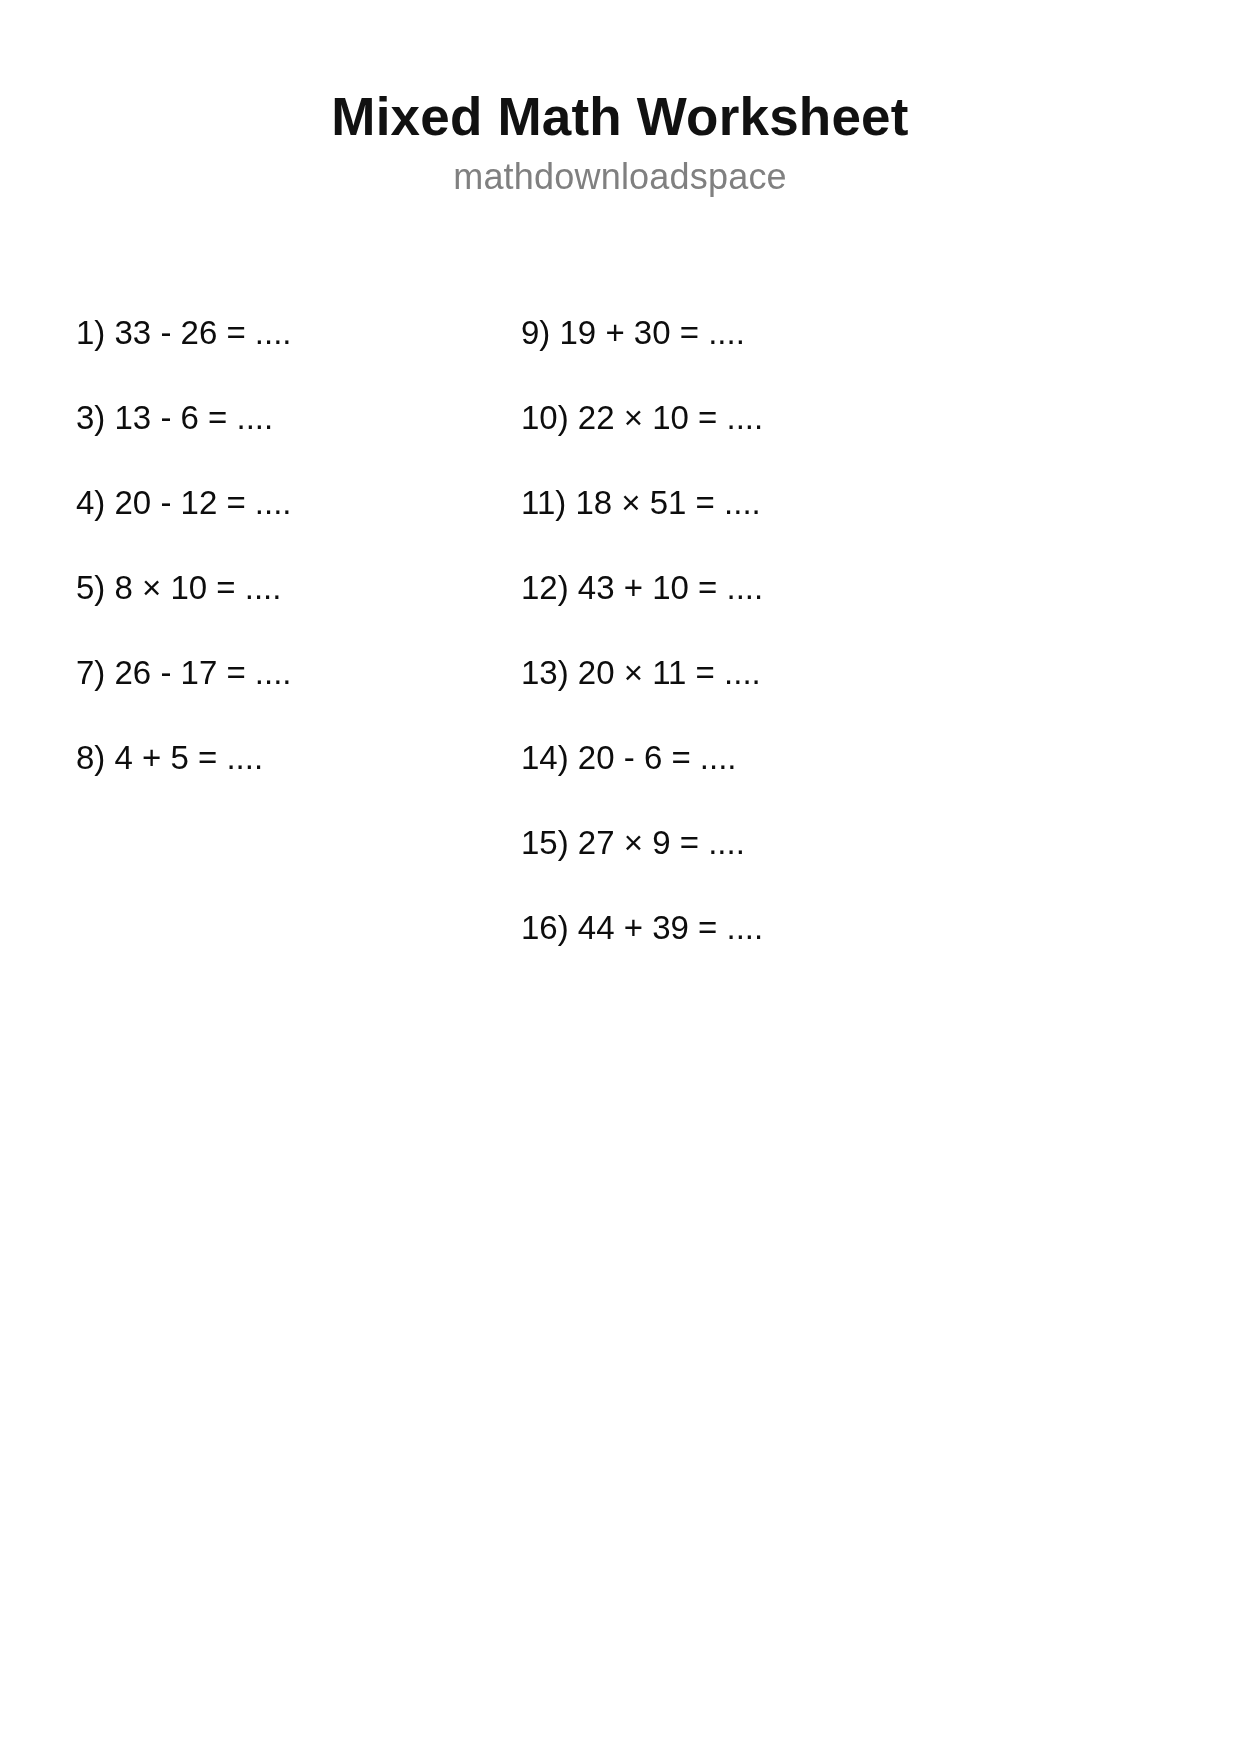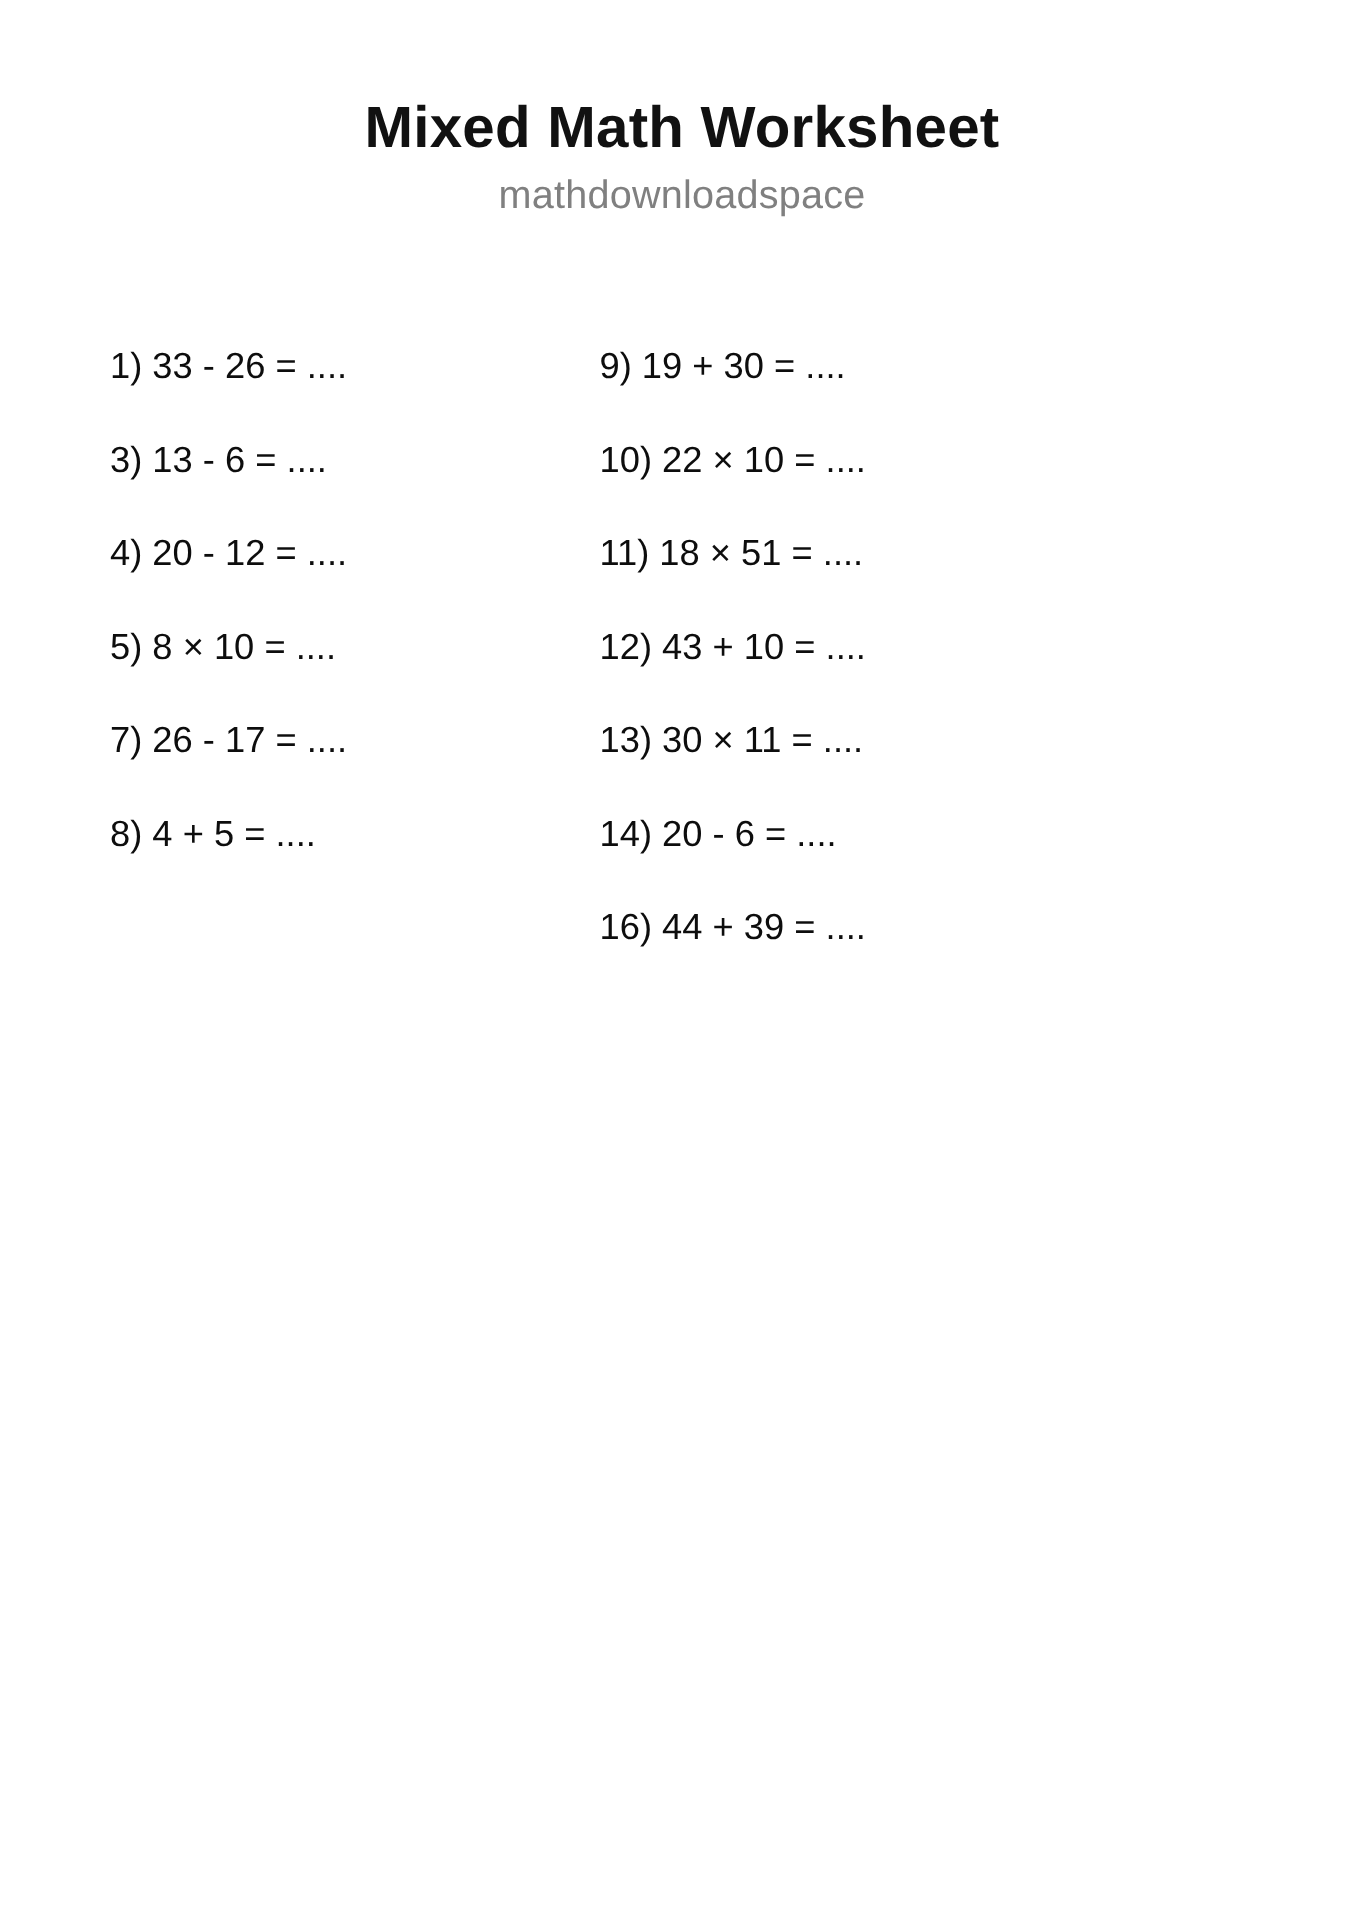--- a/index.html
+++ b/index.html
@@ -35,21 +35,21 @@
     font-size: 36px;
     font-weight: normal;
     color: #808080;
     margin: 0;
     letter-spacing: 0.2px;
   }
   .problems {
     margin-top: 92px;
     display: flex;
     justify-content: flex-start;
-    padding-left: 100px;
+    padding-left: 76px;
     box-sizing: border-box;
   }
   .column {
     display: flex;
     flex-direction: column;
   }
   .column.left {
     width: 445px;
   }
   .column.right {
@@ -82,19 +82,20 @@
       <div class="problem">5) 8 × 10 = ....</div>
       <div class="problem">7) 26 - 17 = ....</div>
       <div class="problem">8) 4 + 5 = ....</div>
     </div>
 
     <div class="column right">
       <div class="problem">9) 19 + 30 = ....</div>
       <div class="problem">10) 22 × 10 = ....</div>
       <div class="problem">11) 18 × 51 = ....</div>
       <div class="problem">12) 43 + 10 = ....</div>
-      <div class="problem">13) 30 × 11 = ....</div>
+      <div class="problem">13) 20 × 11 = ....</div>
       <div class="problem">14) 20 - 6 = ....</div>
+      <div class="problem">15) 27 × 9 = ....</div>
       <div class="problem">16) 44 + 39 = ....</div>
     </div>
 
   </div>
 </div>
 
 </body></html>

